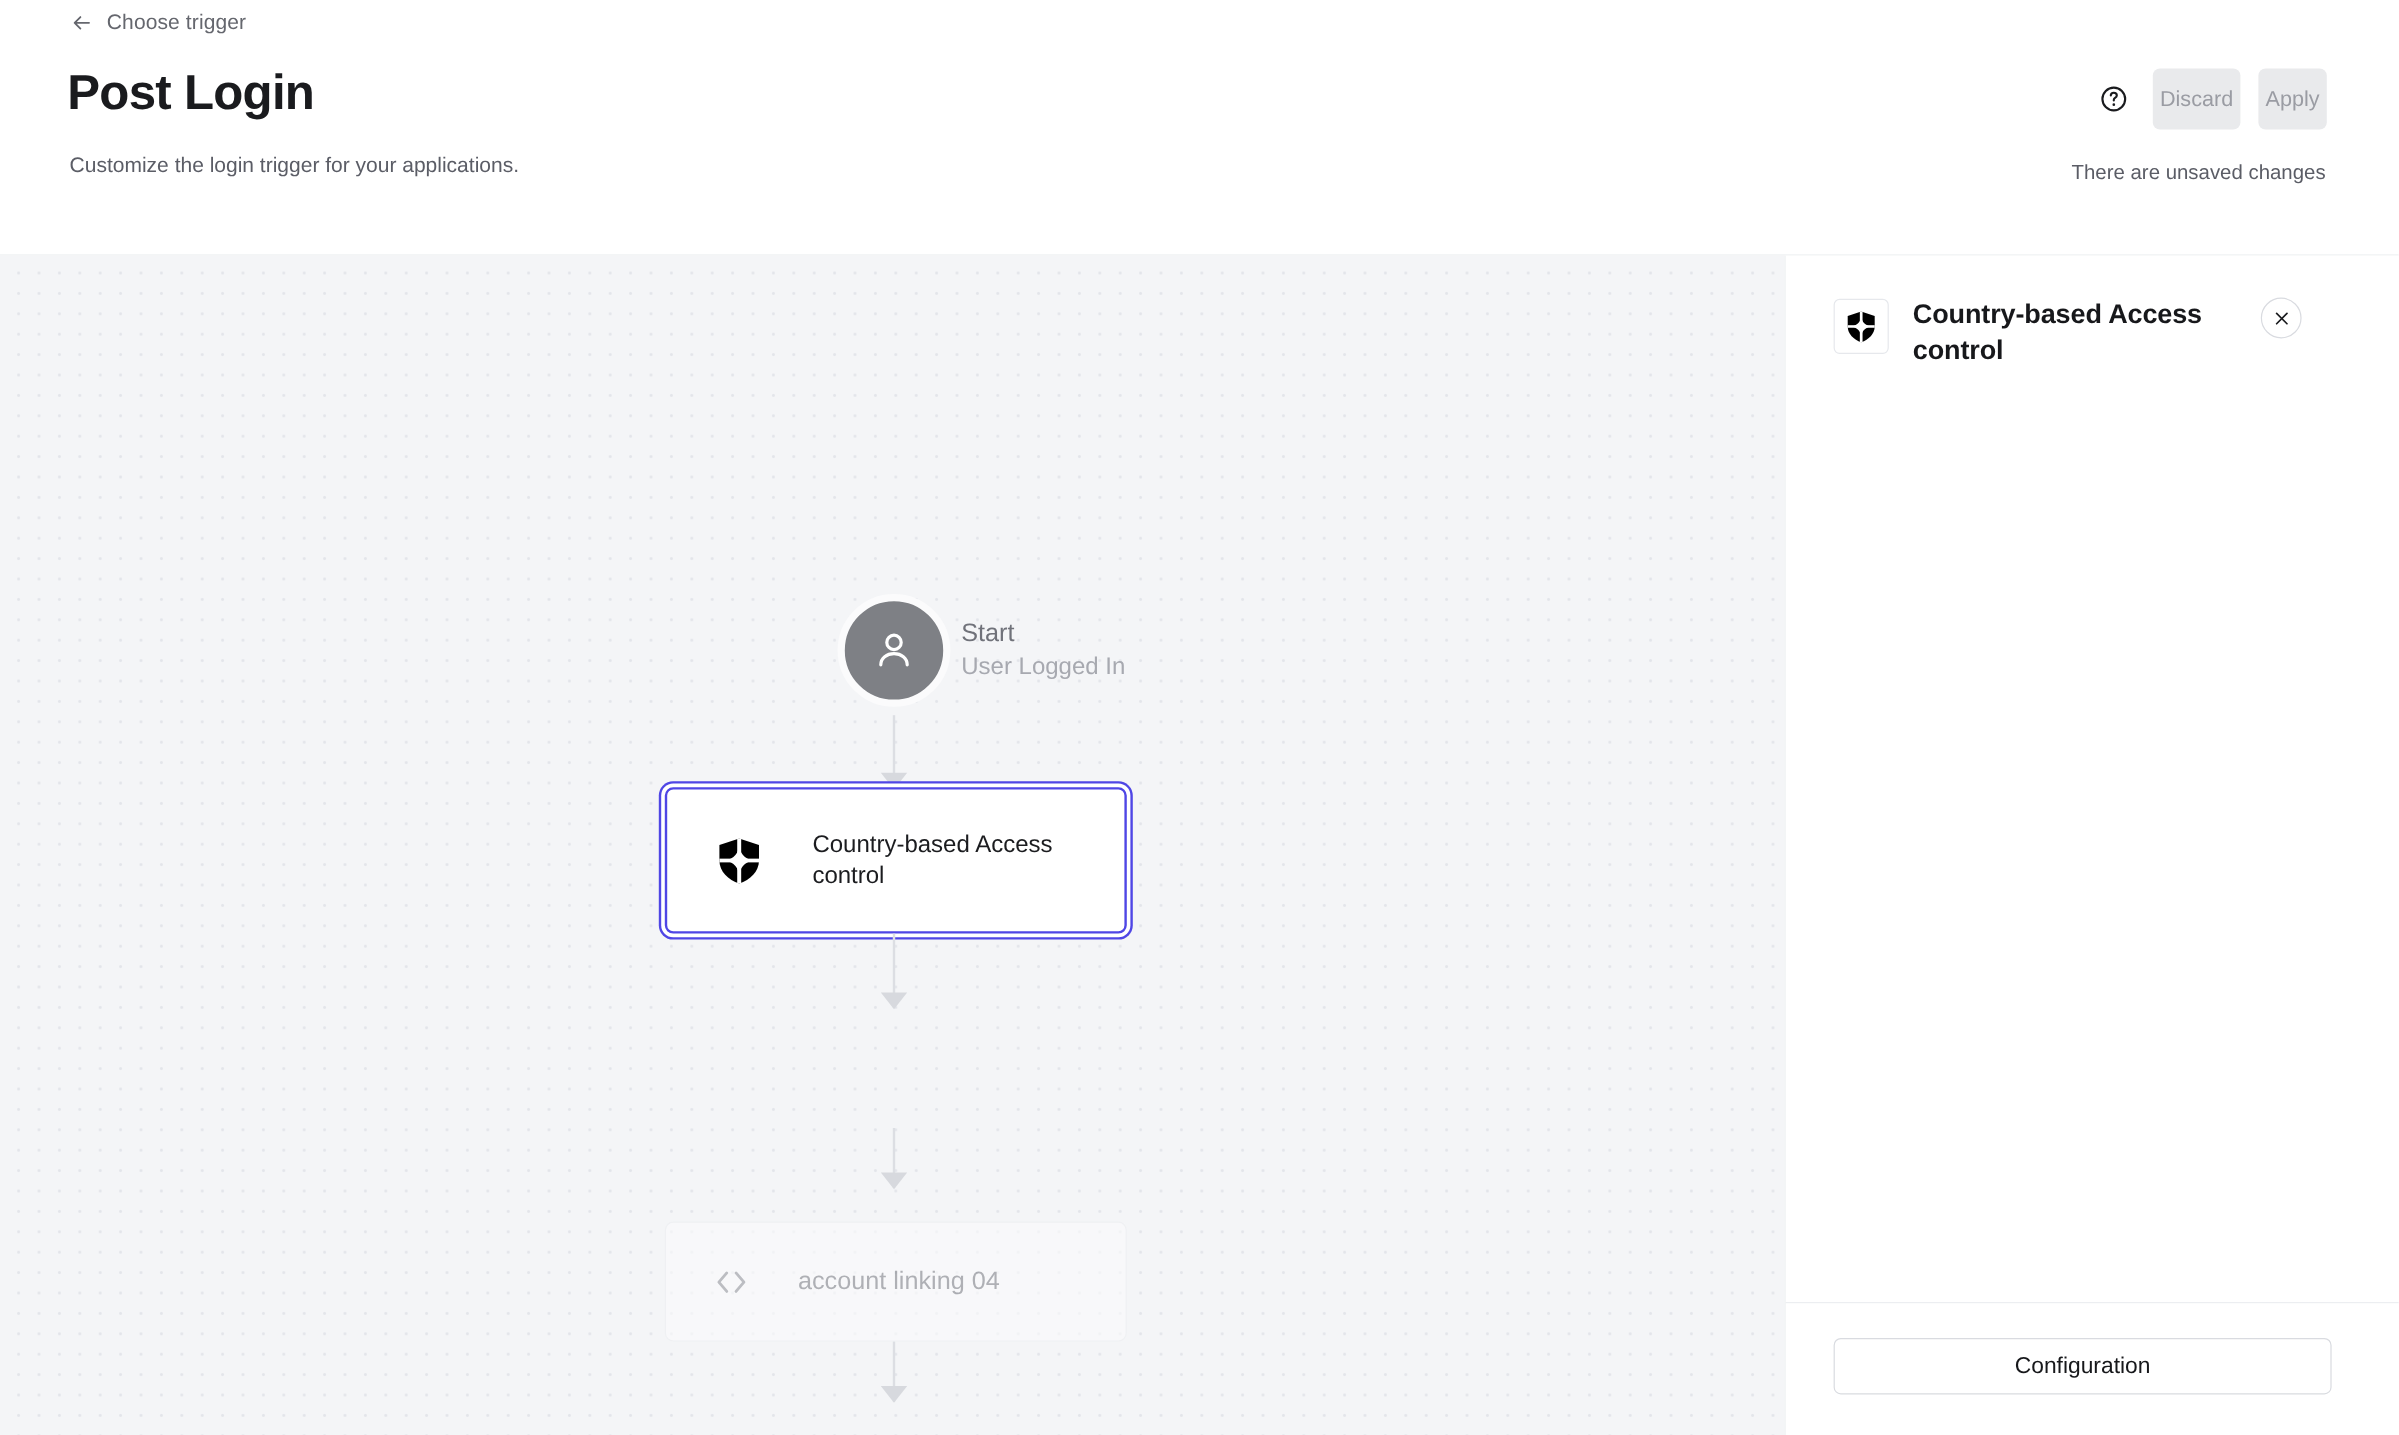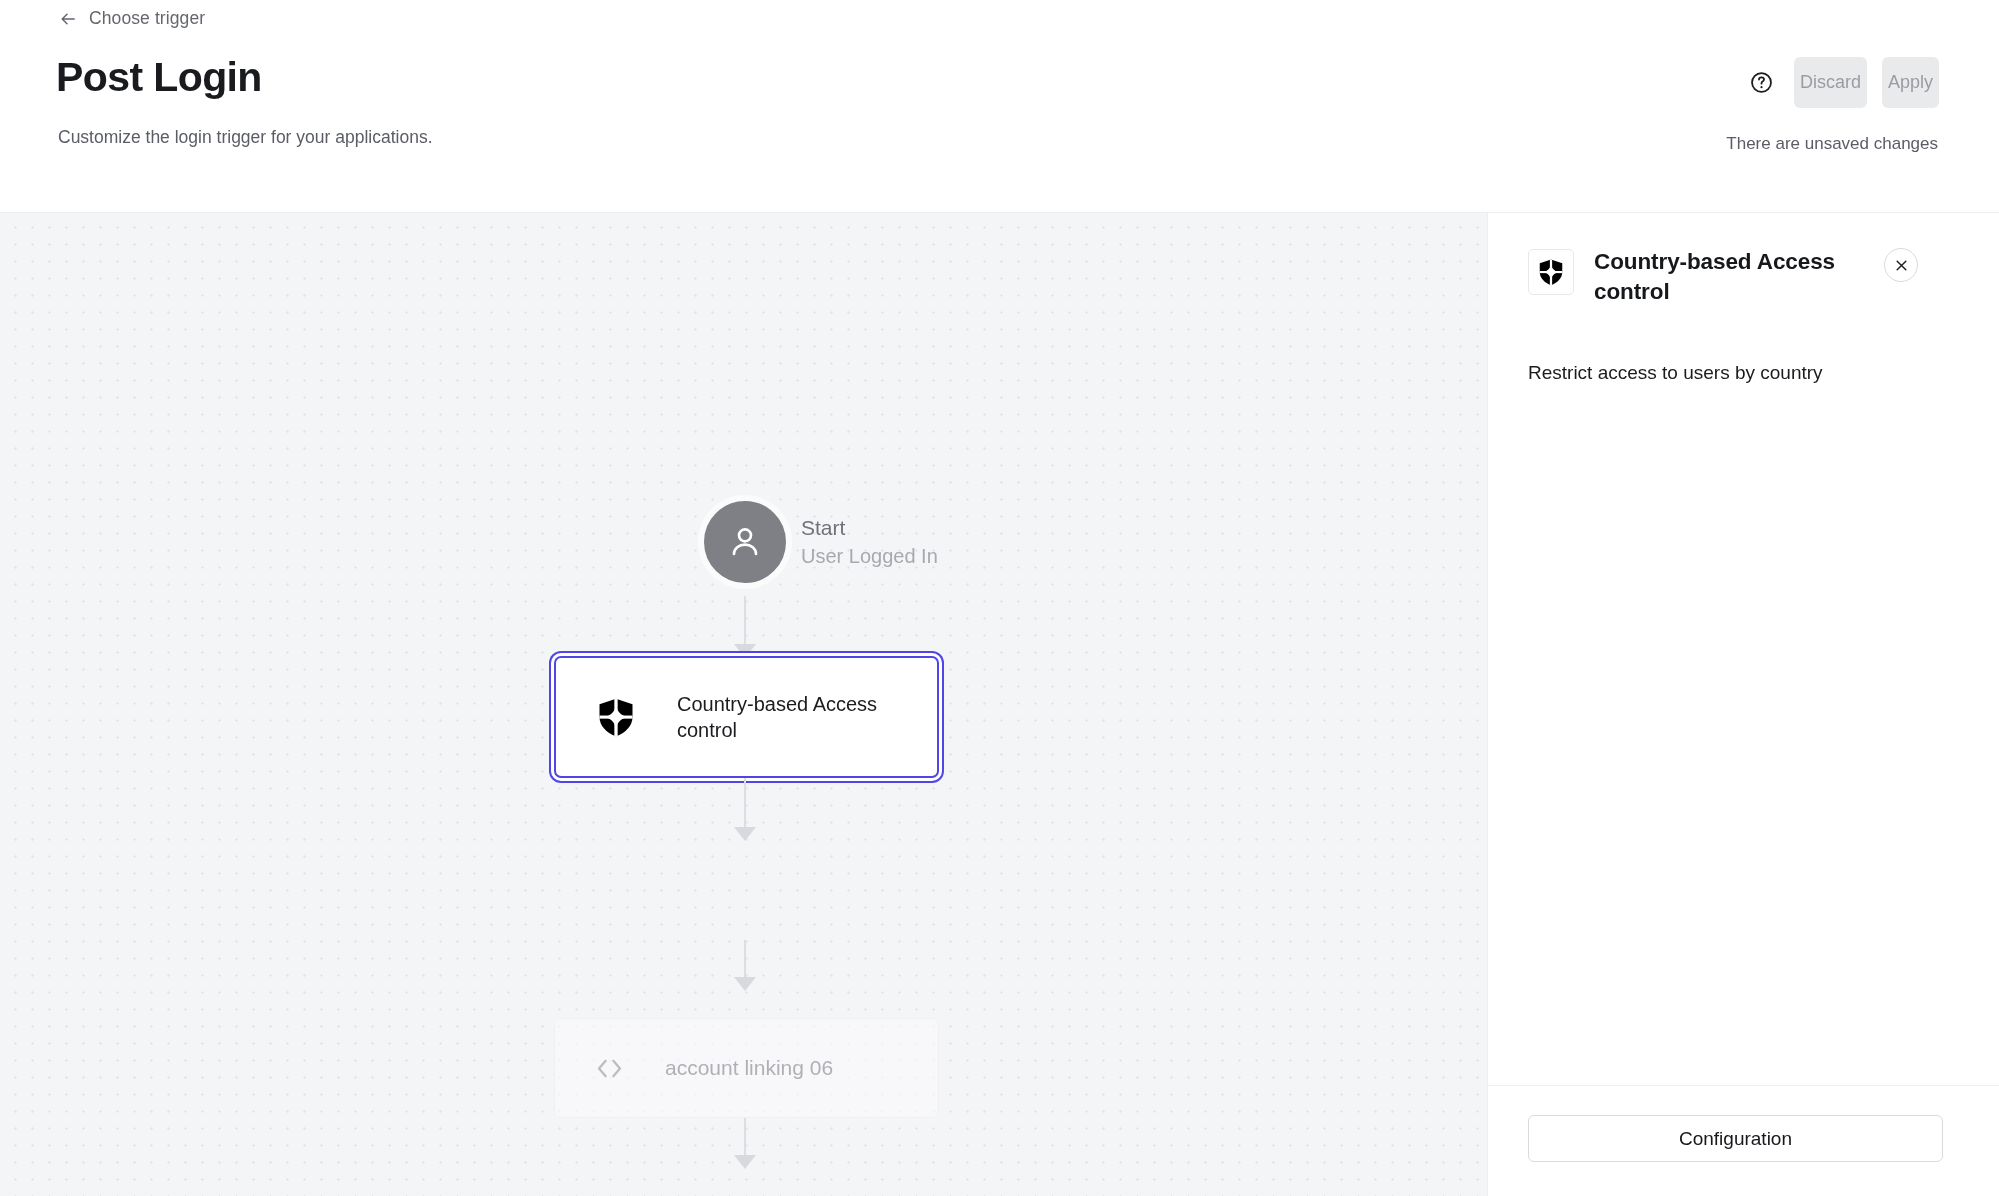--- a/index.html
+++ b/index.html
@@ -385,21 +385,21 @@
 
         <div class="conn" style="top:727px;height:50px;"></div>
 
         <div class="node node-dim" style="top:805px;height:100px;">
           <span class="node-icon">
             <svg width="33" height="33" viewBox="0 0 24 24" fill="none">
               <path d="M9.2 6.4 L4.4 12 L9.2 17.6" stroke="#9a9ca3" stroke-width="1.7" stroke-linecap="round" stroke-linejoin="round"></path>
               <path d="M14.8 6.4 L19.6 12 L14.8 17.6" stroke="#9a9ca3" stroke-width="1.7" stroke-linecap="round" stroke-linejoin="round"></path>
             </svg>
           </span>
-          <span class="node-label">account linking 06</span>
+          <span class="node-label">account linking 04</span>
         </div>
 
         <div class="conn" style="top:905px;height:50px;"></div>
 
       </div>
     </div>
 
     <div class="panel">
       <div class="panel-inner">
 
@@ -413,21 +413,20 @@
             </svg>
           </div>
           <div class="panel-title">Country-based Access control</div>
           <button class="panel-close">
             <svg width="15" height="15" viewBox="0 0 16 16" fill="none">
               <path d="M3.4 3.4 L12.6 12.6 M12.6 3.4 L3.4 12.6" stroke="currentColor" stroke-width="1.5" stroke-linecap="round"></path>
             </svg>
           </button>
         </div>
 
-        <div class="panel-desc">Restrict access to users by country</div>
       </div>
 
       <div class="panel-footer">
         <button class="config-btn">Configuration</button>
       </div>
     </div>
 
   </div>
 </div>
 

